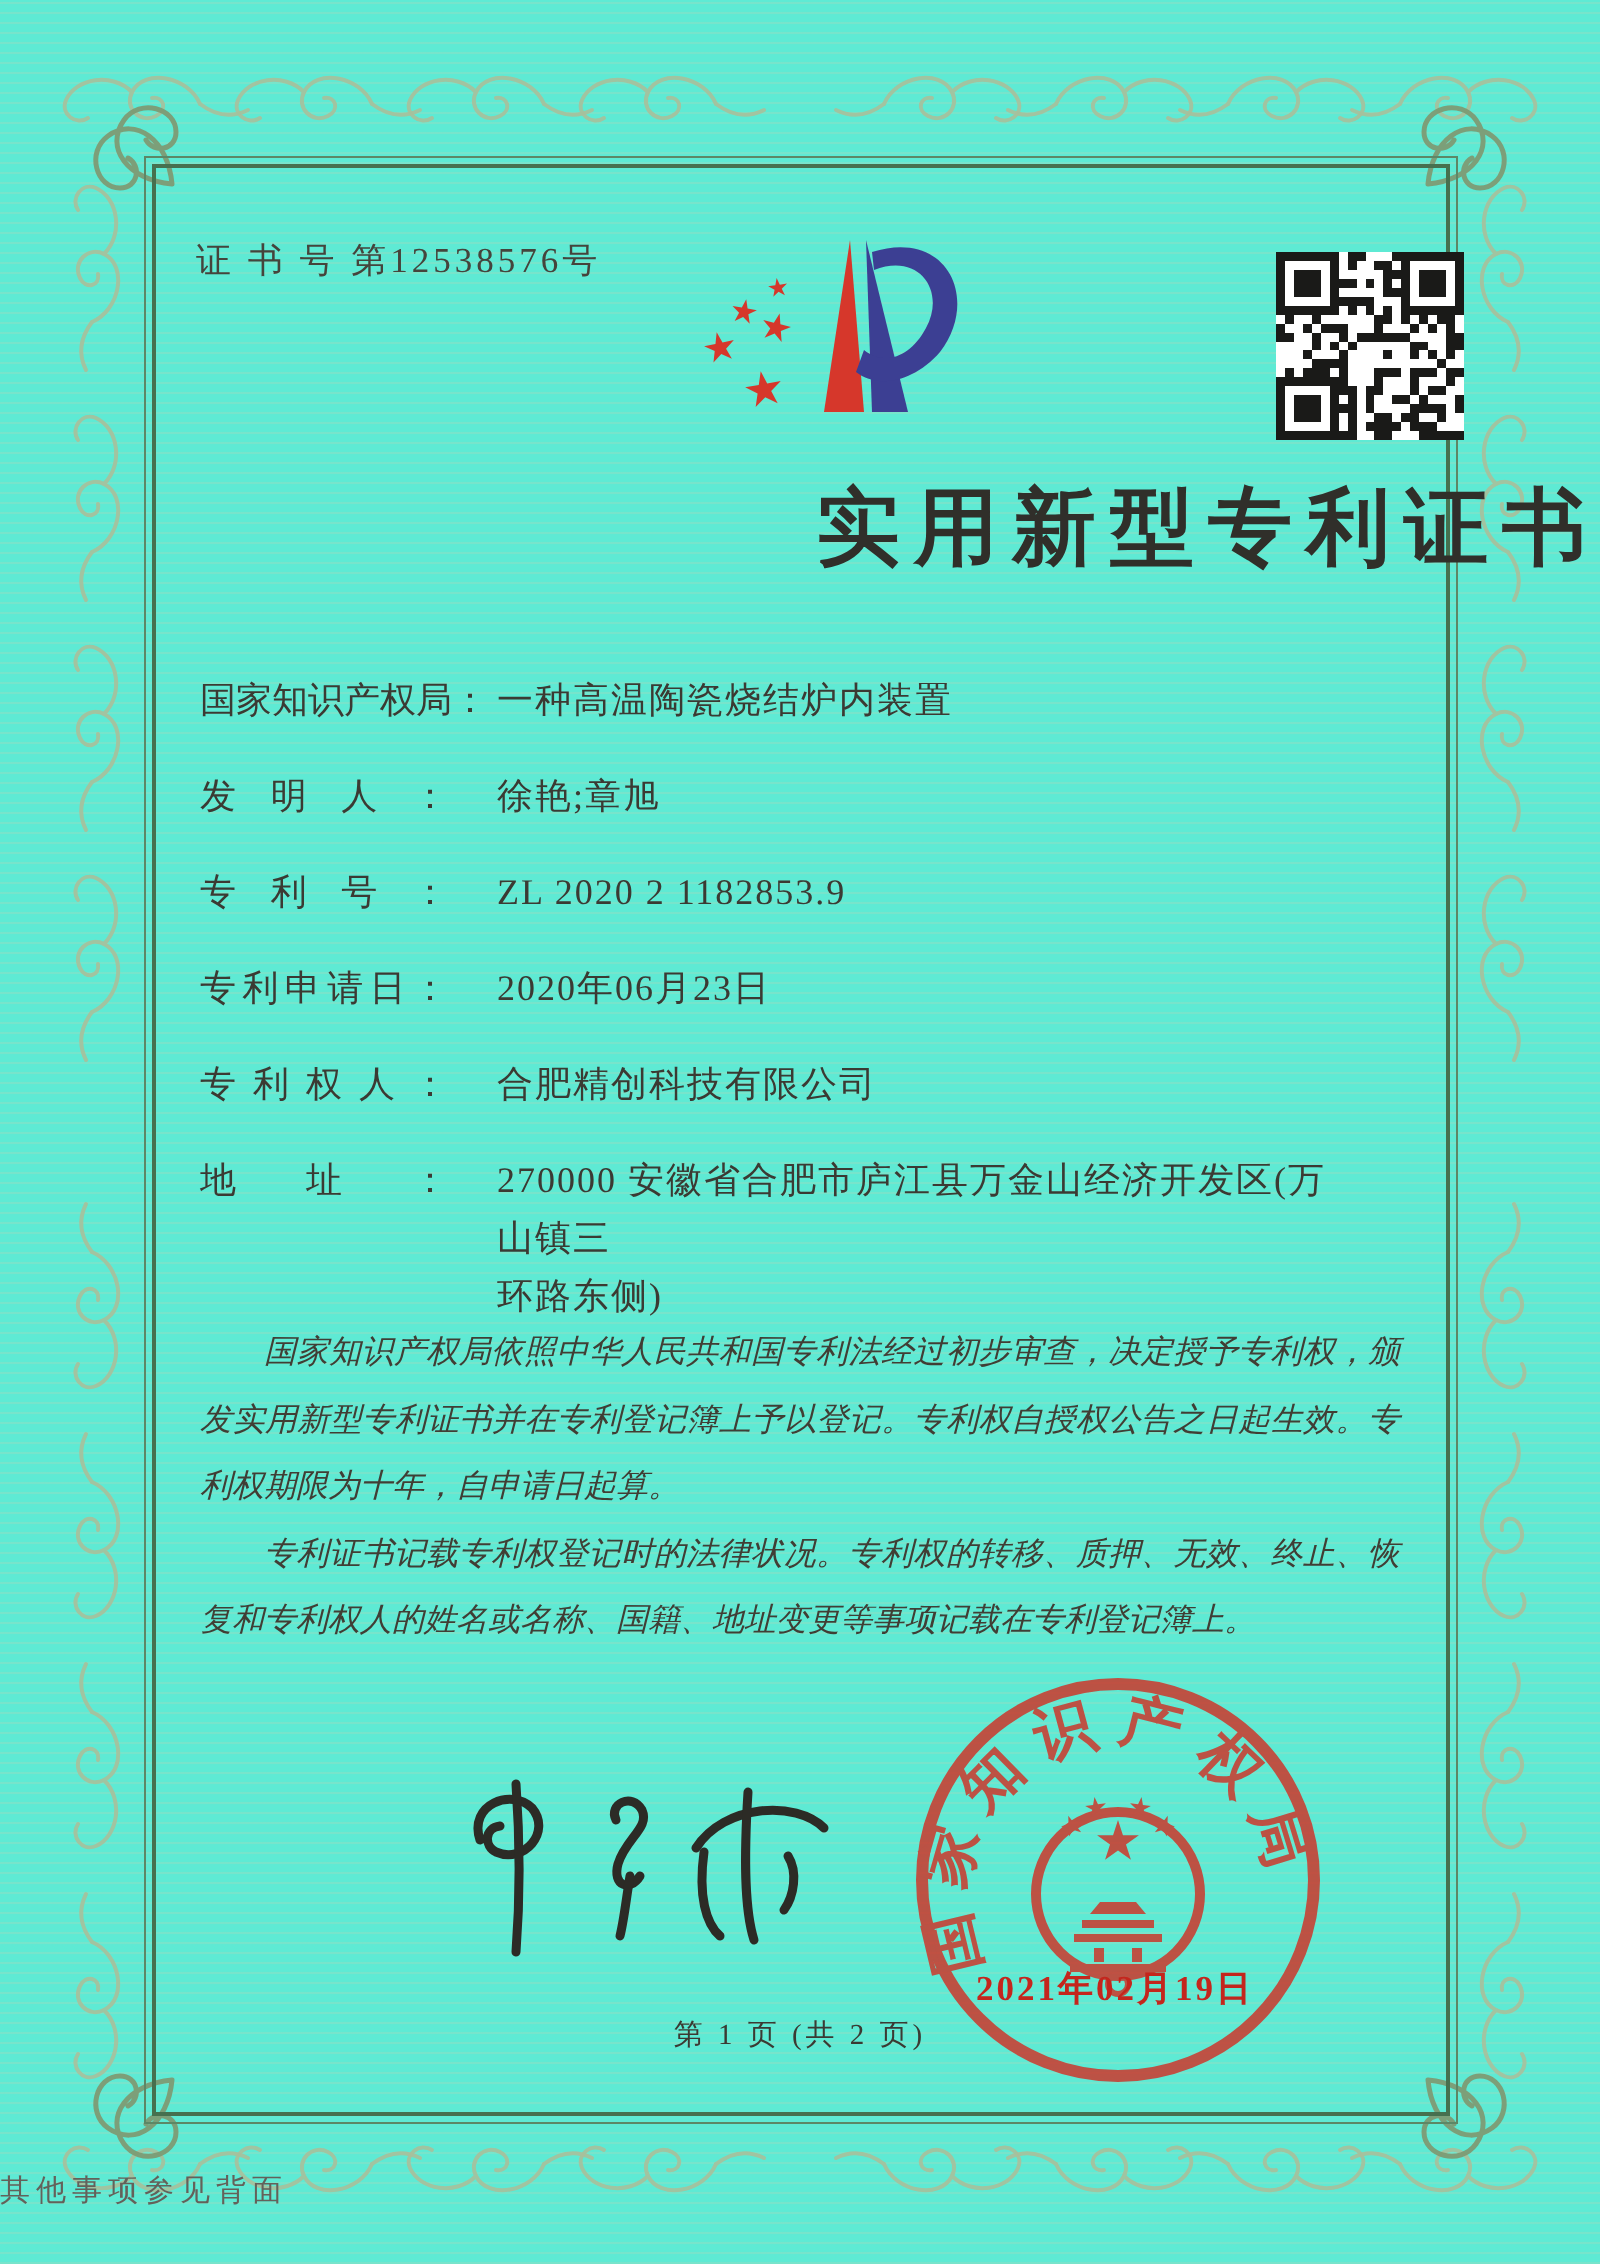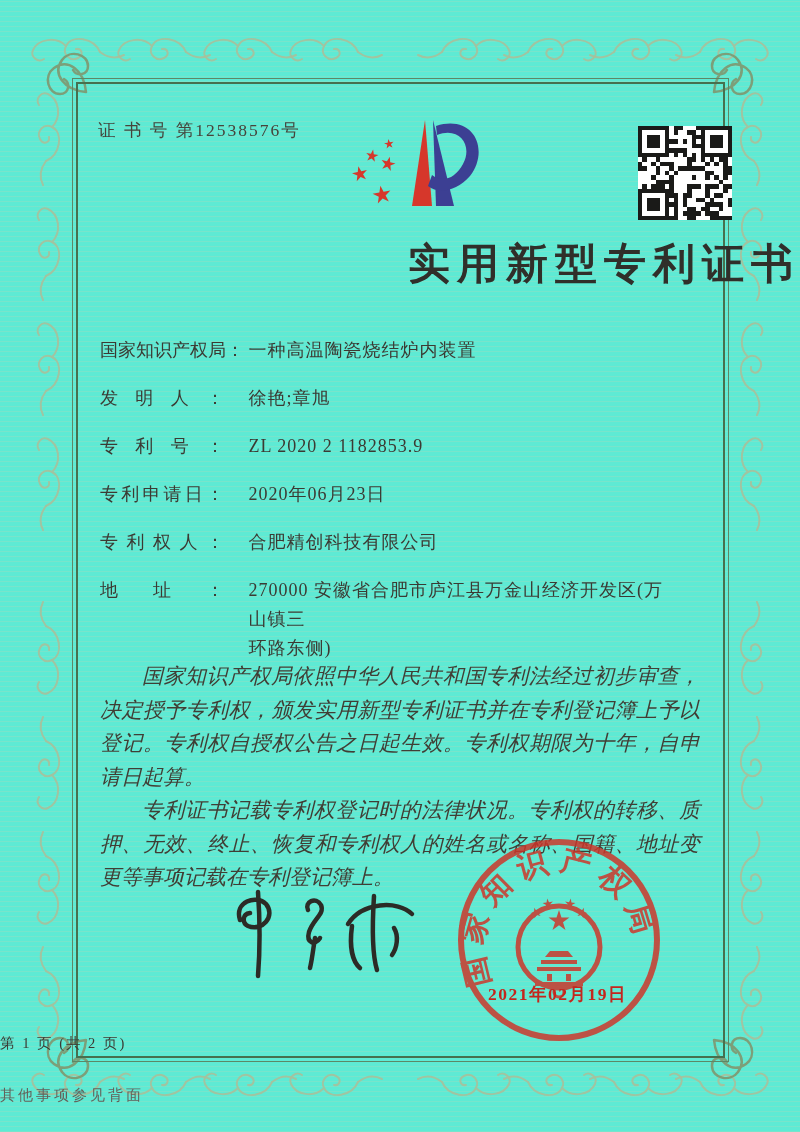--- a/index.html
+++ b/index.html
@@ -21,29 +21,29 @@
   .qr{left:638px;top:126px;}
   .title{left:0;right:0;top:236px;text-align:right;font-size:42px;font-weight:700;
          letter-spacing:7px;color:#302f2a;margin:0;}
   .fields{left:100px;top:336px;width:566px;font-size:18px;line-height:29px;}
   .frow{margin-bottom:19px;white-space:nowrap;}
   .flabel{display:inline-block;width:124px;text-align:justify;text-align-last:justify;
           vertical-align:top;color:#3b3a33;}
   .fvalue{display:inline-block;vertical-align:top;margin-left:20px;letter-spacing:1px;
           white-space:pre-line;max-width:424px;}
   .grant-pair{display:inline-block;margin-left:46px;}
-  .paras{left:100px;top:660px;width:600px;font-size:21px;line-height:33.5px;
+  .paras{left:100px;top:660px;width:600px;font-size:16px;line-height:33.5px;
          text-align:justify;font-style:italic;color:#403e35;}
   .paras p{margin:0;text-indent:2em;}
   .officer{left:108px;top:910px;font-size:19px;letter-spacing:4px;line-height:37px;color:#33322c;}
   .sig{left:212px;top:880px;}
   .seal{left:452px;top:833px;opacity:.9;}
   .seal-date{left:488px;top:982px;font-size:17.5px;letter-spacing:1.5px;color:#c4261d;
              font-weight:700;z-index:4;}
-  .page-footer{left:0;right:0;top:1034px;text-align:left;font-size:14.5px;
+  .page-footer{left:0;right:0;top:1008px;text-align:center;font-size:14.5px;
                letter-spacing:2px;color:#3b3a33;}
   .back-note{left:0;right:0;top:1086px;text-align:left;font-size:15px;
              letter-spacing:3px;color:#64615a;}
 </style>
 </head>
 <body>
 
 <div class="page">
 
   <svg id="orn" class="orn-svg" width="800" height="1132" viewBox="0 0 800 1132" aria-hidden="true">

